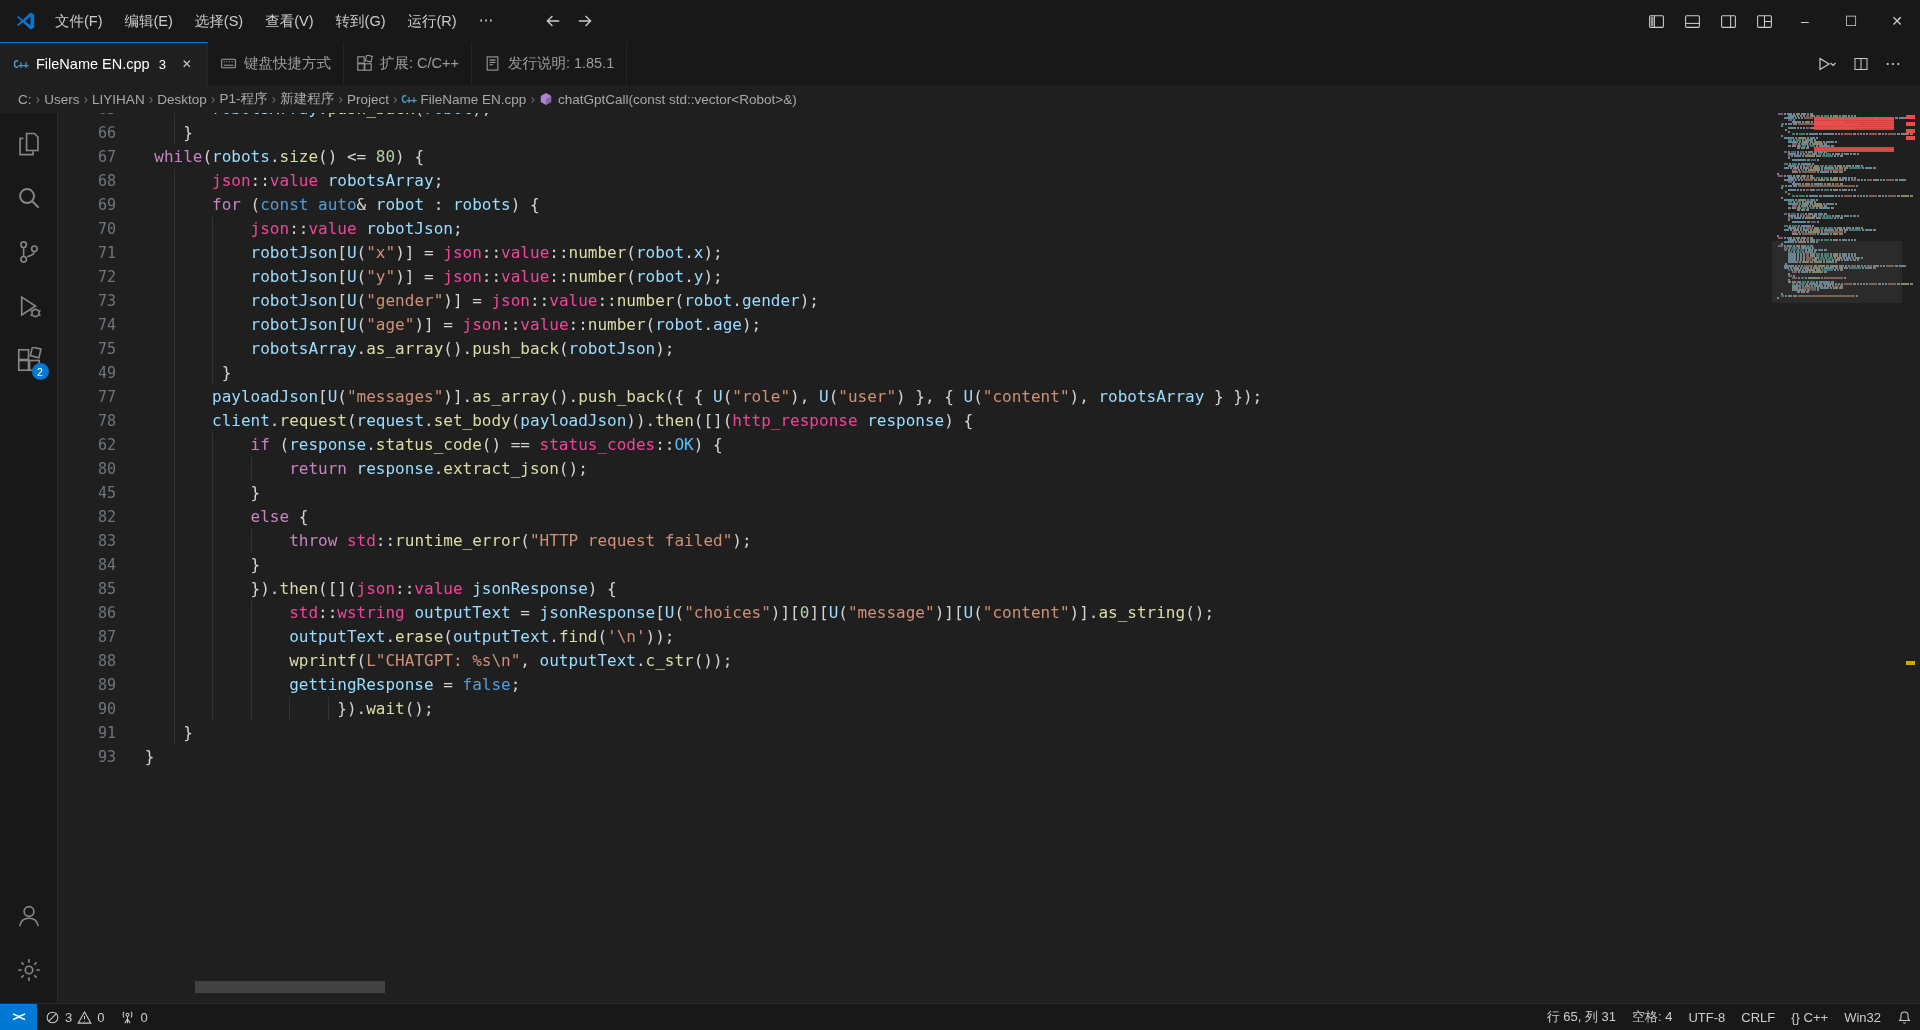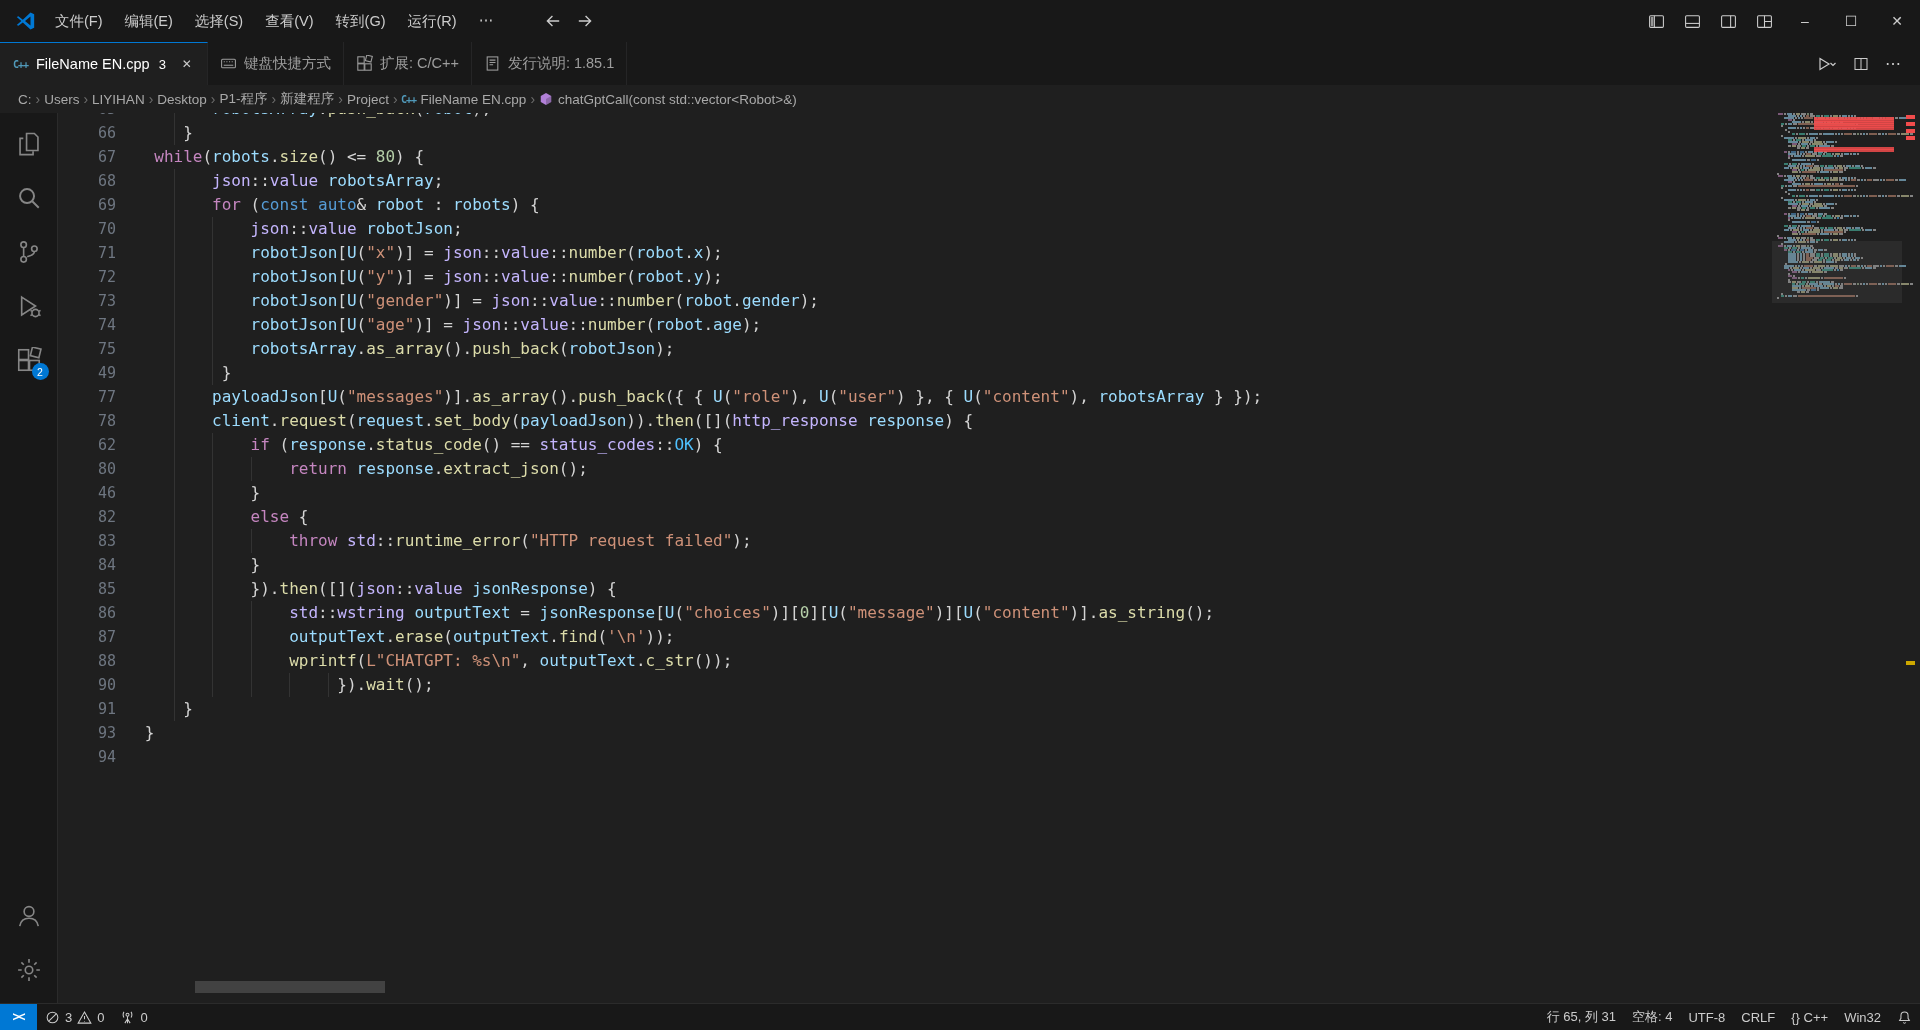--- a/index.html
+++ b/index.html
@@ -51,21 +51,21 @@
 
   
   .editor { position:relative; flex:1 1 auto; background:#1f1f1f; overflow:hidden; }
   .lines { position:absolute; top:-16px; left:0; right:160px; font-family:"DejaVu Sans Mono", monospace; }
   .line { display:flex; height:24px; line-height:24px; }
   .ln { flex:0 0 58px; text-align:right; color:#6e7681; font-size:15px; }
   .line-content { margin-left:19px; position:relative; flex:1; font-size:16px; }
   .code-text { white-space:pre; position:relative; z-index:1; }
   .guide { position:absolute; top:0; bottom:0; width:1px; background:#333333; z-index:0; }
   .tk-p { color:#d4d4d4; } .tk-k { color:#c586c0; } .tk-b { color:#569cd6; }
-  .tk-t { color:#c4b5fd; } .tk-f { color:#dcdcaa; } .tk-v { color:#9cdcfe; }
+  .tk-t { color:#ec4899; } .tk-f { color:#dcdcaa; } .tk-v { color:#9cdcfe; }
   .tk-s { color:#ce9178; } .tk-n { color:#b5cea8; } .tk-c { color:#4fc1ff; }
 
   .minimap { position:absolute; top:0; right:18px; width:130px; height:100%; }
   .mm-row { position:absolute; height:2px; display:flex; max-width:122px; overflow:hidden; }
   .mm-tok { display:inline-block; height:2px; margin-right:1px; opacity:.55; flex:0 0 auto; }
   .mm-err { position:absolute; left:42px; width:80px; height:3px; background:rgba(241,76,76,.85); }
   .mm-slider { position:absolute; left:0; right:0; top:128px; height:62px; background:rgba(121,121,121,.14); }
   .ruler { position:absolute; top:0; right:0; width:18px; height:100%; }
   .ruler-mark { position:absolute; left:4px; width:9px; height:4px; }
   .hscroll { position:absolute; left:77px; right:160px; bottom:9px; height:14px; }
@@ -387,21 +387,21 @@
           </div>
           <div class="line">
             <div class="ln">62</div>
             <div class="line-content"><span class="guide" style="left: 4ch;"></span><span class="guide" style="left: 8ch;"></span><span class="code-text"><span>            </span><span class="tk-k">if</span><span class="tk-p"> (</span><span class="tk-v">response</span><span class="tk-p">.</span><span class="tk-f">status_code</span><span class="tk-p">() == </span><span class="tk-t">status_codes</span><span class="tk-p">::</span><span class="tk-c">OK</span><span class="tk-p">) {</span></span></div>
           </div>
           <div class="line">
             <div class="ln">80</div>
             <div class="line-content"><span class="guide" style="left: 4ch;"></span><span class="guide" style="left: 8ch;"></span><span class="guide" style="left: 12ch;"></span><span class="code-text"><span>                </span><span class="tk-k">return</span><span class="tk-p"> </span><span class="tk-v">response</span><span class="tk-p">.</span><span class="tk-f">extract_json</span><span class="tk-p">();</span></span></div>
           </div>
           <div class="line">
-            <div class="ln">46</div>
+            <div class="ln">45</div>
             <div class="line-content"><span class="guide" style="left: 4ch;"></span><span class="guide" style="left: 8ch;"></span><span class="code-text"><span>            </span><span class="tk-p">}</span></span></div>
           </div>
           <div class="line">
             <div class="ln">82</div>
             <div class="line-content"><span class="guide" style="left: 4ch;"></span><span class="guide" style="left: 8ch;"></span><span class="code-text"><span>            </span><span class="tk-k">else</span><span class="tk-p"> {</span></span></div>
           </div>
           <div class="line">
             <div class="ln">83</div>
             <div class="line-content"><span class="guide" style="left: 4ch;"></span><span class="guide" style="left: 8ch;"></span><span class="guide" style="left: 12ch;"></span><span class="code-text"><span>                </span><span class="tk-k">throw</span><span class="tk-p"> </span><span class="tk-t">std</span><span class="tk-p">::</span><span class="tk-f">runtime_error</span><span class="tk-p">(</span><span class="tk-s">"HTTP request failed"</span><span class="tk-p">);</span></span></div>
           </div>
@@ -419,34 +419,34 @@
           </div>
           <div class="line">
             <div class="ln">87</div>
             <div class="line-content"><span class="guide" style="left: 4ch;"></span><span class="guide" style="left: 8ch;"></span><span class="guide" style="left: 12ch;"></span><span class="code-text"><span>                </span><span class="tk-v">outputText</span><span class="tk-p">.</span><span class="tk-f">erase</span><span class="tk-p">(</span><span class="tk-v">outputText</span><span class="tk-p">.</span><span class="tk-f">find</span><span class="tk-p">(</span><span class="tk-s">'\n'</span><span class="tk-p">));</span></span></div>
           </div>
           <div class="line">
             <div class="ln">88</div>
             <div class="line-content"><span class="guide" style="left: 4ch;"></span><span class="guide" style="left: 8ch;"></span><span class="guide" style="left: 12ch;"></span><span class="code-text"><span>                </span><span class="tk-f">wprintf</span><span class="tk-p">(</span><span class="tk-s">L"CHATGPT: %s\n"</span><span class="tk-p">, </span><span class="tk-v">outputText</span><span class="tk-p">.</span><span class="tk-f">c_str</span><span class="tk-p">());</span></span></div>
           </div>
           <div class="line">
+            <div class="ln">89</div>
+            <div class="line-content"><span class="guide" style="left: 4ch;"></span><span class="guide" style="left: 8ch;"></span><span class="guide" style="left: 12ch;"></span><span class="code-text"><span>                </span><span class="tk-v">gettingResponse</span><span class="tk-p"> = </span><span class="tk-b">false</span><span class="tk-p">;</span></span></div>
+          </div>
+          <div class="line">
             <div class="ln">90</div>
             <div class="line-content"><span class="guide" style="left: 4ch;"></span><span class="guide" style="left: 8ch;"></span><span class="guide" style="left: 12ch;"></span><span class="guide" style="left: 16ch;"></span><span class="guide" style="left: 20ch;"></span><span class="code-text"><span>                     </span><span class="tk-p">}).</span><span class="tk-f">wait</span><span class="tk-p">();</span></span></div>
           </div>
           <div class="line">
             <div class="ln">91</div>
             <div class="line-content"><span class="guide" style="left: 4ch;"></span><span class="code-text"><span>     </span><span class="tk-p">}</span></span></div>
           </div>
           <div class="line">
             <div class="ln">93</div>
             <div class="line-content"><span class="code-text"><span> </span><span class="tk-p">}</span></span></div>
-          </div>
-          <div class="line">
-            <div class="ln">94</div>
-            <div class="line-content"><span class="code-text"><span></span></span></div>
           </div>
         </div>
       <div class="minimap" id="minimap">
           <div class="mm-row" style="top: 0px; left: 6px;">
             <span class="mm-tok" style="width: 5px; background: rgb(197, 134, 192);"></span>
             <span class="mm-tok" style="width: 2px; background: rgb(212, 212, 212);"></span>
             <span class="mm-tok" style="width: 5px; background: rgb(156, 220, 254);"></span>
             <span class="mm-tok" style="width: 2px; background: rgb(212, 212, 212);"></span>
             <span class="mm-tok" style="width: 4px; background: rgb(220, 220, 170);"></span>
             <span class="mm-tok" style="width: 5px; background: rgb(212, 212, 212);"></span>

